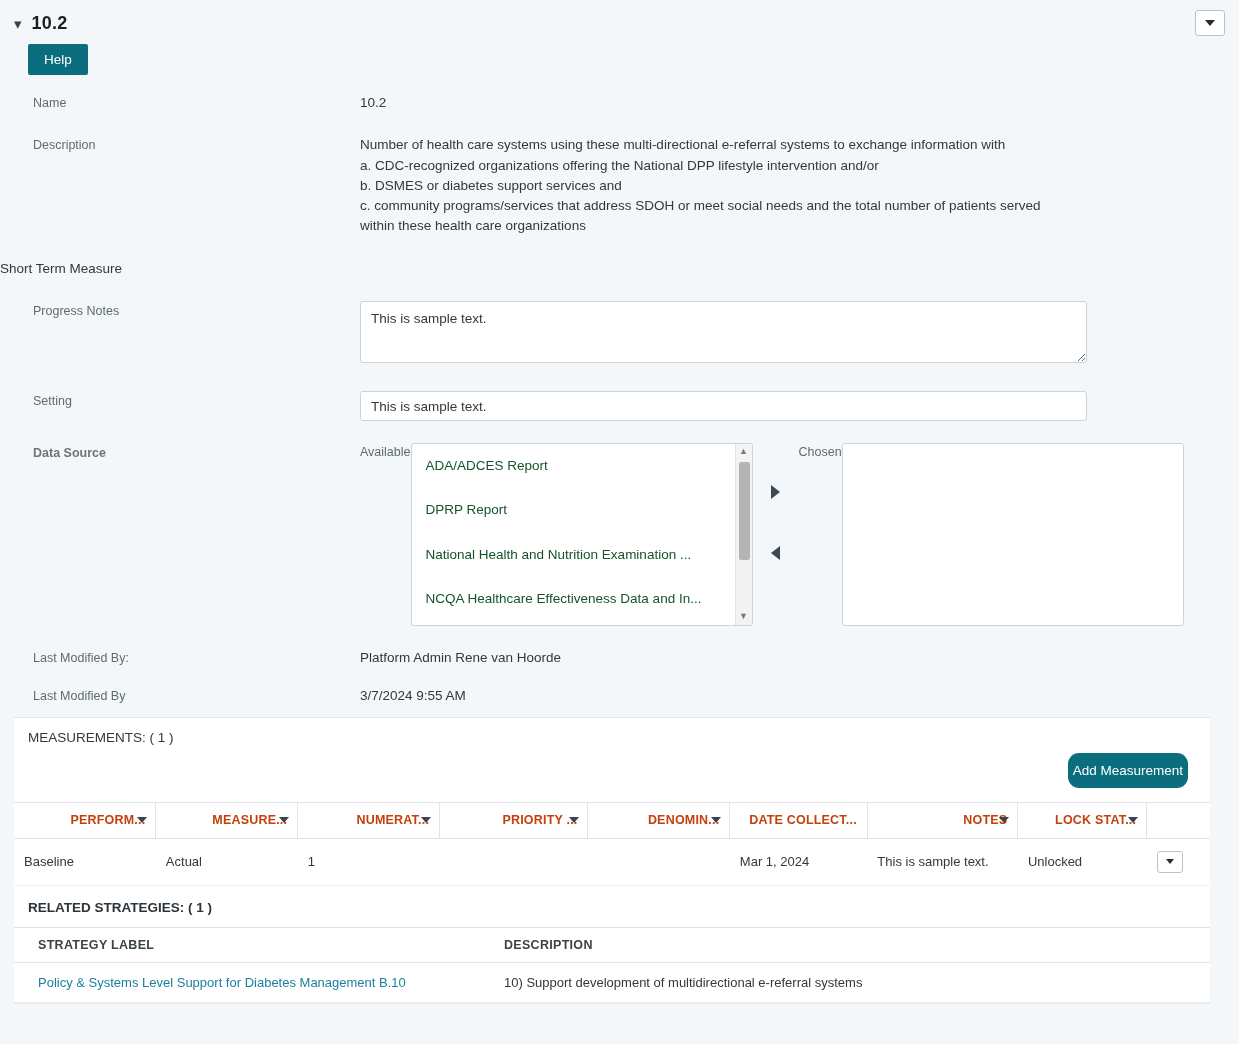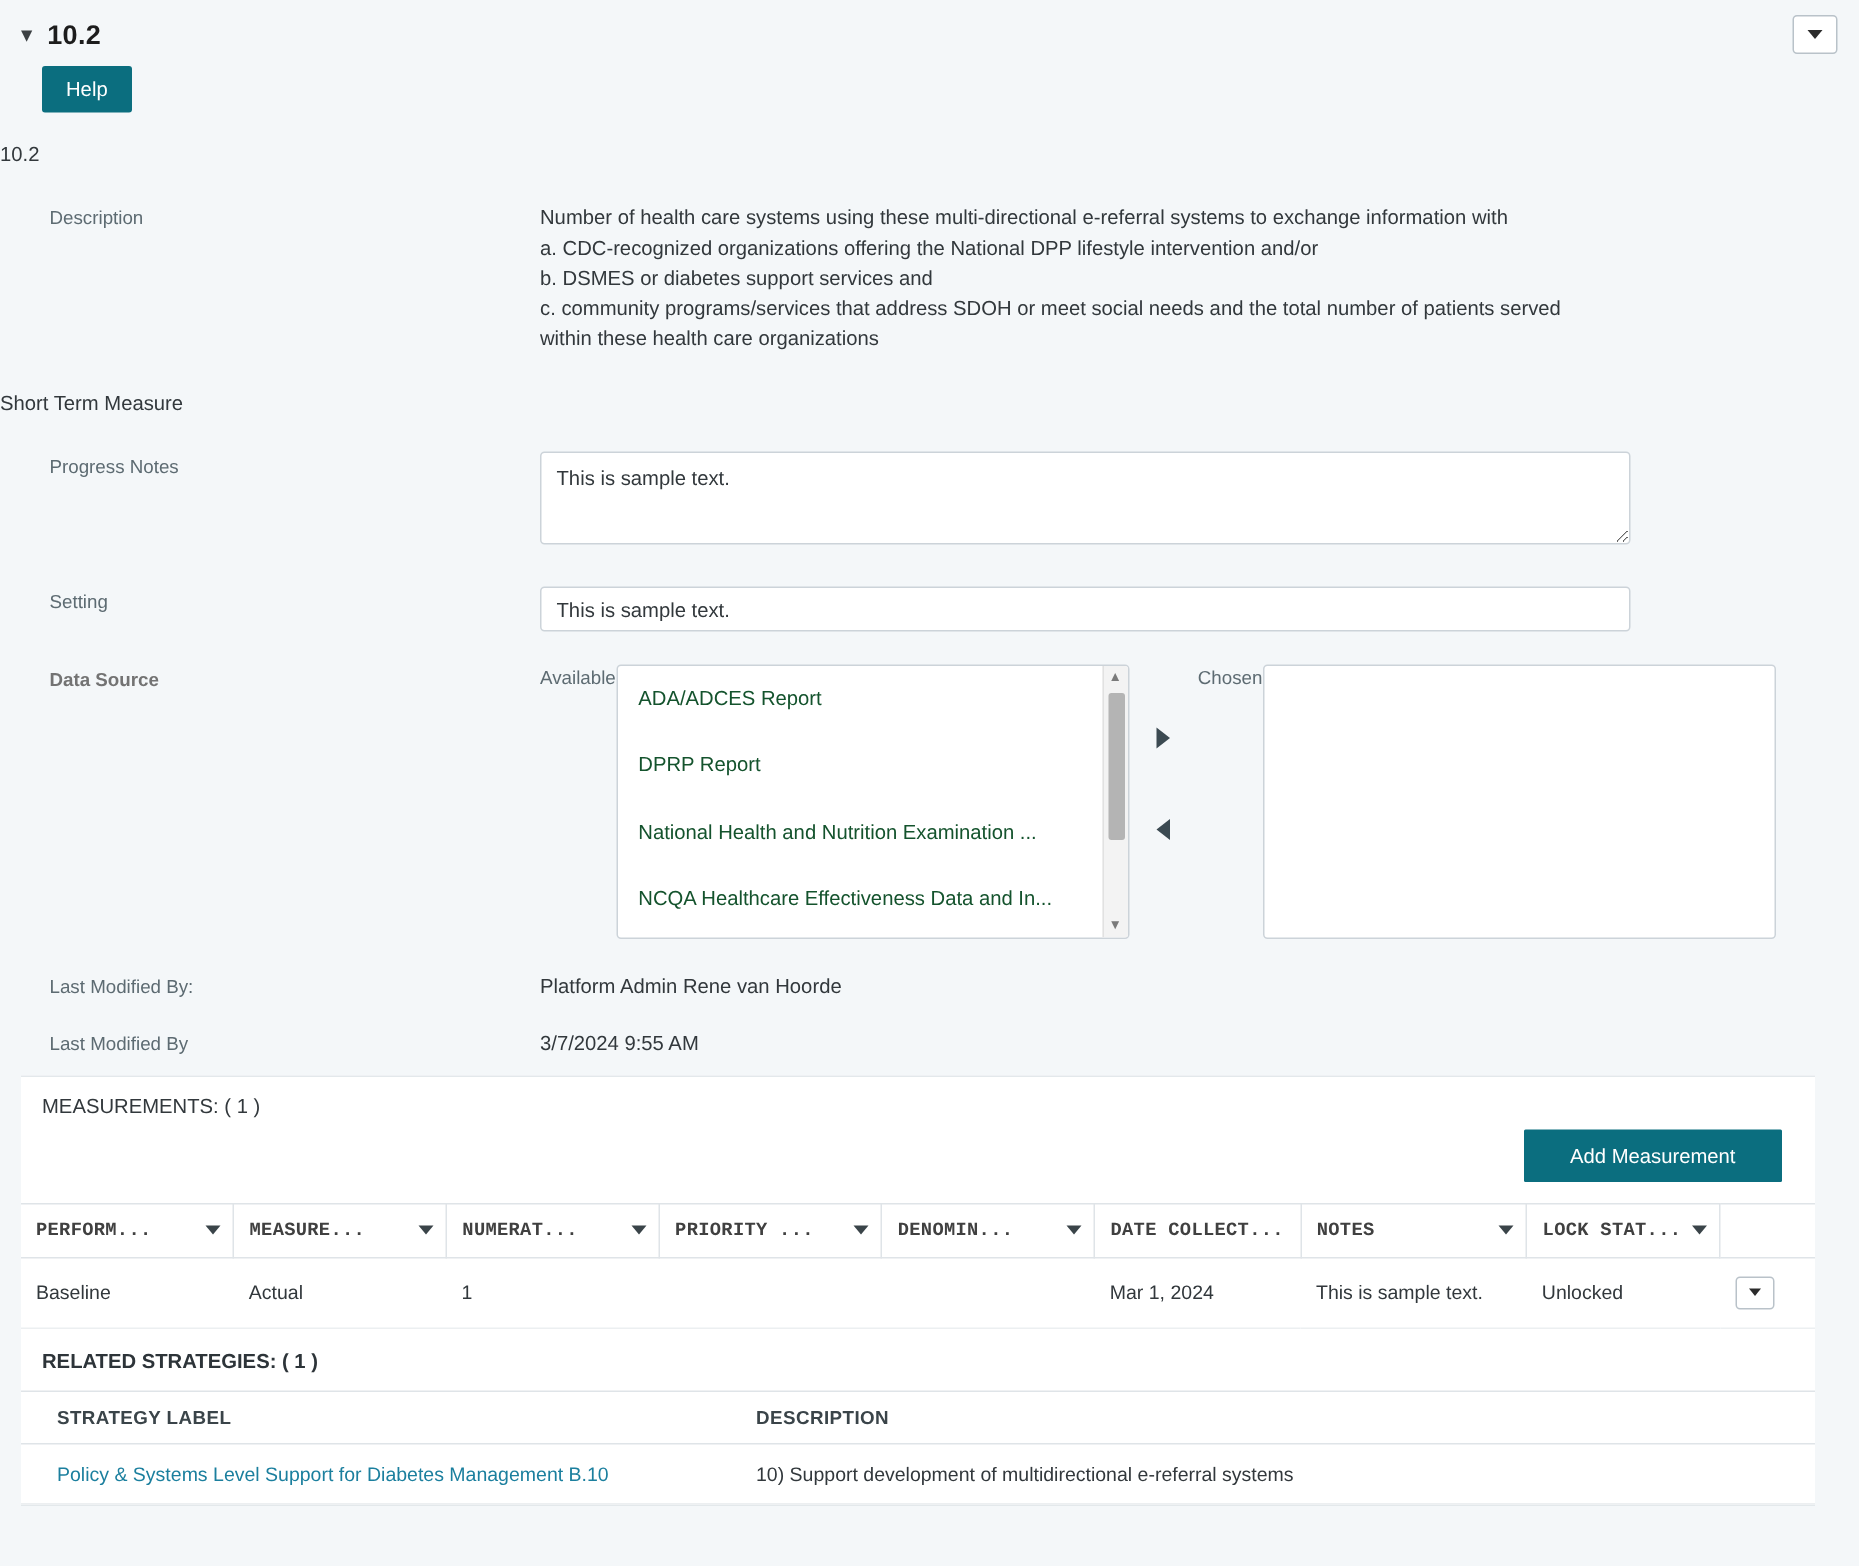--- a/index.html
+++ b/index.html
@@ -222,46 +222,45 @@
   }
   .addrow {
     display: flex;
     justify-content: flex-end;
     padding: 8px 22px 14px 0;
   }
   .add-btn {
     background: #0b6e7f;
     color: #fff;
     border: none;
-    border-radius: 1px;
+    border-radius: 11px;
     font-size: 13.5px;
     font-family: "Liberation Sans", sans-serif;
-    padding: 10px 31px;
+    padding: 10px 5px;
     cursor: pointer;
   }
   table.grid {
     width: 100%;
     border-collapse: collapse;
     table-layout: fixed;
   }
   table.grid th {
     border-top: 1px solid #dfe4e8;
     border-bottom: 1px solid #dfe4e8;
     border-right: 1px solid #dfe4e8;
     font-size: 12.5px;
     font-weight: 700;
-    color: #404040;
-    text-align: left;
+    color: #c2410c;
+    text-align: right;
     padding: 9px 10px;
     height: 36px;
     letter-spacing: .2px;
     position: relative;
     white-space: nowrap;
     overflow: hidden;
-    font-family: Liberation Mono, monospace;
   }
   table.grid th .hdr-caret {
     position: absolute;
     right: 8px;
     top: 50%;
     transform: translateY(-50%);
     width: 0; height: 0;
     border-left: 5px solid transparent;
     border-right: 5px solid transparent;
     border-top: 6px solid #3a4449;
@@ -335,20 +334,21 @@
     <span class="caret-dn"></span>
   </div>
 
   <div class="help-row">
     <button class="btn-teal">Help</button>
   </div>
 
   <div class="form">
 
     <div class="frow">
+      <div class="flabel">Name</div>
       <div class="fvalue">10.2</div>
     </div>
 
     <div class="frow">
       <div class="flabel">Description</div>
       <div class="fvalue">
         <span class="dline">Number of health care systems using these multi-directional e-referral systems to exchange information with</span>
         <span class="dline">a. CDC-recognized organizations offering the National DPP lifestyle intervention and/or</span>
         <span class="dline">b. DSMES or diabetes support services and</span>
         <span class="dline">c. community programs/services that address SDOH or meet social needs and the total number of patients served</span>

